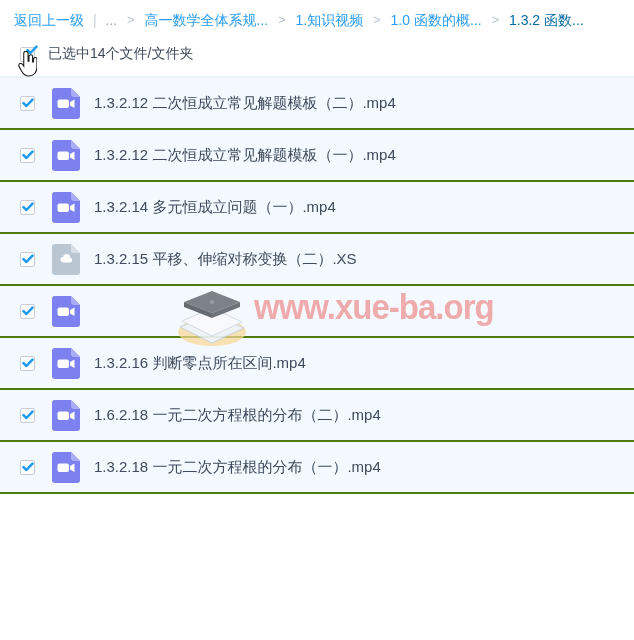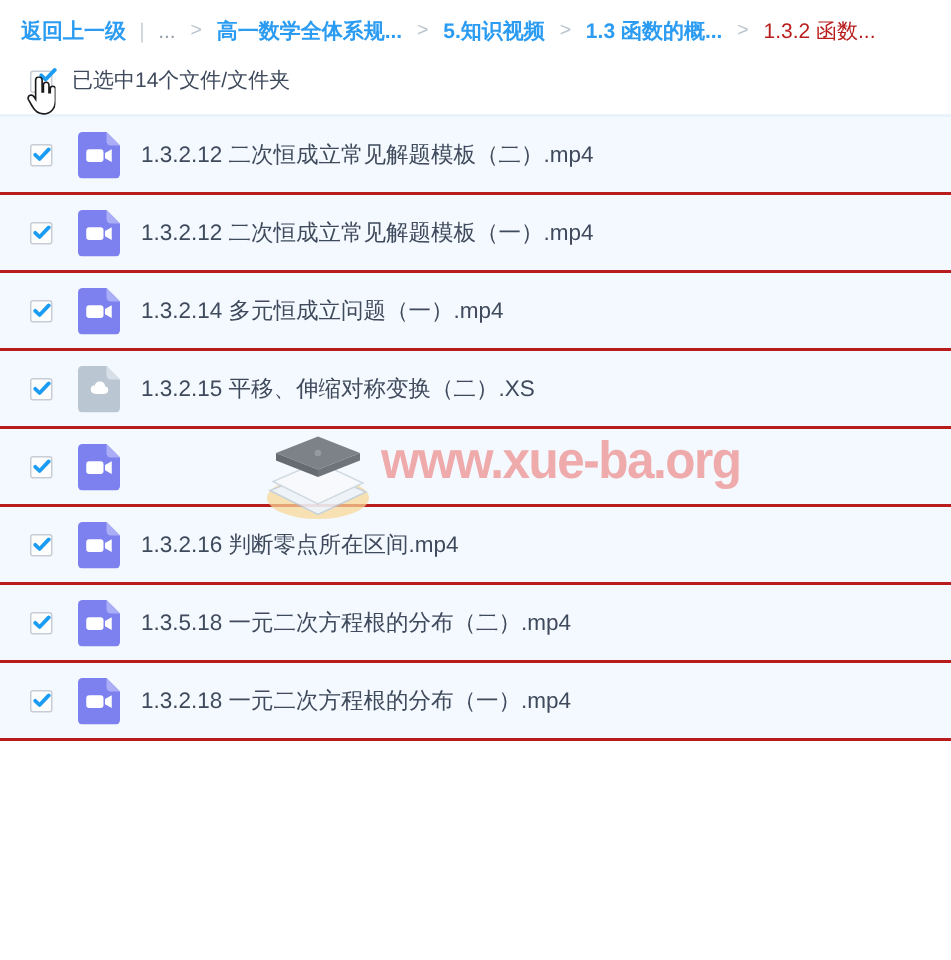--- a/index.html
+++ b/index.html
@@ -7,25 +7,25 @@
     width:634px;height:640px;overflow:hidden;position:relative;
     background:#ffffff;
     font-family:"Liberation Sans","DejaVu Sans",sans-serif;
   }
   
   .breadcrumb{
     position:absolute;top:10px;left:14px;right:4px;
     font-size:14px;line-height:20px;white-space:nowrap;overflow:hidden;
   }
   .breadcrumb span{vertical-align:top;}
-  .crumb-link{color:#2b9cf2;cursor:pointer;font-weight:bold;}
+  .crumb-link{color:#2b9cf2;cursor:pointer;}
   .crumb-pipe{color:#c9d2da;margin:0 5px;}
   .crumb-ellipsis{color:#98a1ab;}
   .crumb-sep{color:#b9c3cd;margin:0 6px;font-size:13px;}
-  .crumb-current{color:#b91c1c;}
+  .crumb-current{color:#0369a1;}
   
   .select-header{
     position:absolute;top:44px;left:20px;height:20px;
     display:flex;align-items:center;
   }
   .checkbox{
     width:15px;height:15px;flex:0 0 15px;
     background:#fdfdfd;border:1px solid #c8cdd5;border-radius:2px;
     display:flex;align-items:center;justify-content:center;
     position:relative;overflow:visible;box-sizing:border-box;cursor:pointer;
@@ -34,21 +34,21 @@
   .check path{fill:none;stroke:#1b9cf2;stroke-width:2.5;stroke-linecap:round;stroke-linejoin:round;}
   .select-header .check{transform:translate(4px,-4px);}
   .header-label{margin-left:13px;font-size:14px;color:#3f4a5c;}
   .cursor-hand{position:absolute;left:-4px;top:3px;z-index:3;pointer-events:none;}
   
   .file-list{
     position:absolute;top:76px;left:0;width:634px;
     border-top:2px solid #e9f3fc;
   }
   .file-row{
-    height:50px;background:#f3f9fe;border-bottom:2px solid #b91c1c;
+    height:50px;background:#f3f9fe;border-bottom:2px solid #4d7c0f;
     display:flex;align-items:center;cursor:pointer;
   }
   .file-row .checkbox{margin-left:20px;}
   .file-icon{margin-left:17px;width:28px;height:31px;flex:0 0 28px;}
   .file-icon svg{display:block;}
   .icon-video .doc-body{fill:#7d81ef;}
   .icon-video .fold{fill:#abaef6;}
   .icon-doc .doc-body{fill:#bac6d2;}
   .icon-doc .fold{fill:#d7e0e8;}
   .icon-video .glyph-cloud{display:none;}
@@ -69,23 +69,23 @@
 </head>
 <body>
 
 <div class="breadcrumb">
   <span class="crumb-link">返回上一级</span>
   <span class="crumb-pipe">|</span>
   <span class="crumb-ellipsis">...</span>
   <span class="crumb-sep">&gt;</span>
   <span class="crumb-link">高一数学全体系规...</span>
   <span class="crumb-sep">&gt;</span>
-  <span class="crumb-link">5.知识视频</span>
+  <span class="crumb-link">1.知识视频</span>
   <span class="crumb-sep">&gt;</span>
-  <span class="crumb-link">1.3 函数的概...</span>
+  <span class="crumb-link">1.0 函数的概...</span>
   <span class="crumb-sep">&gt;</span>
   <span class="crumb-current">1.3.2 函数...</span>
 </div>
 
 <div class="select-header">
   <span class="checkbox">
     <svg class="check" viewBox="0 0 12 10" width="12" height="10">
         <path d="M1.5 5.2 L4.4 8 L10.5 1.6"></path>
       </svg>
     <svg class="cursor-hand" viewBox="0 0 18 24" width="20" height="26">
@@ -254,21 +254,21 @@
           <path d="M18 14 L22.5 11.5 V20 L18 17.5 Z" fill="#ffffff"></path>
         </g>
         <g class="glyph-cloud" fill="#ffffff">
           <circle cx="11.2" cy="15.6" r="2.7"></circle>
           <circle cx="14.6" cy="13.6" r="3.5"></circle>
           <circle cx="17.6" cy="16" r="2.5"></circle>
           <rect x="10.4" y="14.8" width="8" height="3.8" rx="1.9"></rect>
         </g>
       </svg>
     </span>
-    <span class="file-name">1.3.5.18 一元二次方程根的分布（二）.mp4</span>
+    <span class="file-name">1.6.2.18 一元二次方程根的分布（二）.mp4</span>
   </div>
     <div class="file-row">
     <span class="checkbox">
       <svg class="check" viewBox="0 0 12 10" width="12" height="10">
           <path d="M1.5 5.2 L4.4 8 L10.5 1.6"></path>
         </svg>
     </span>
     <span class="file-icon icon-video">
       <svg viewBox="0 0 28 31" width="28" height="31">
         <path class="doc-body" d="M3 0 H19 L28 9 V28 a3 3 0 0 1 -3 3 H3 a3 3 0 0 1 -3 -3 V3 a3 3 0 0 1 3 -3 Z"></path>

